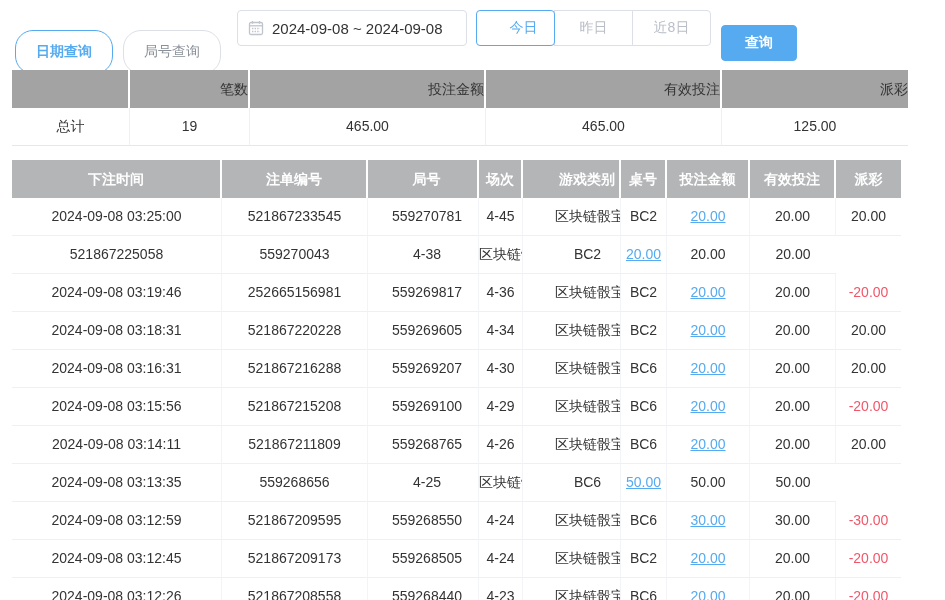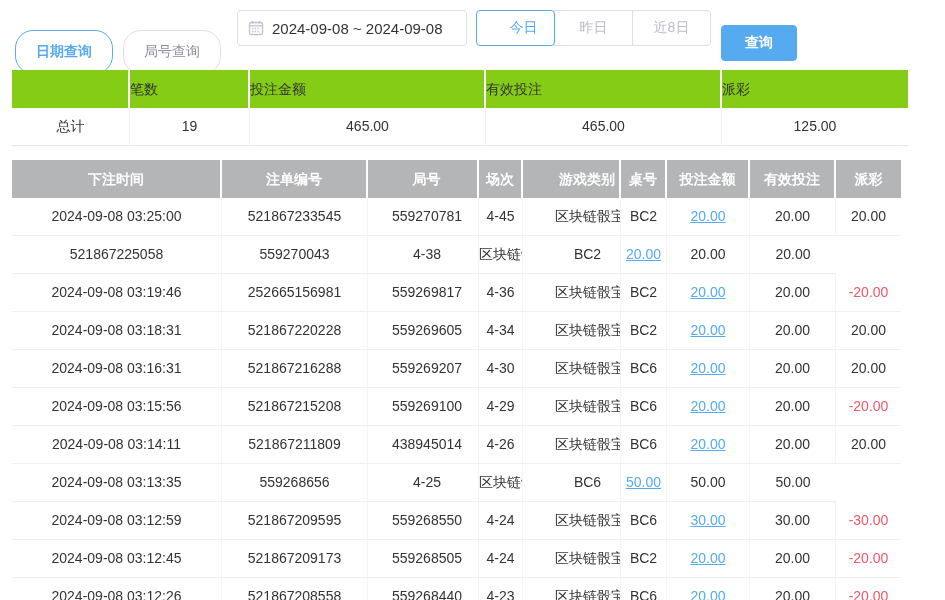--- a/index.html
+++ b/index.html
@@ -26,21 +26,21 @@
   .gbtn:last-child { border-radius:0 4px 4px 0; }
   .gbtn.active { border:1px solid #55aaf0; color:#55aaf0; position:relative; z-index:2;
                  border-radius:4px; }
   .primary { margin-left:10px; height:36px; padding:0 23px; background:#55aaf0;
              border:1px solid #55aaf0; border-radius:4px; color:#fff; font-size:14px;
              font-weight:bold; cursor:pointer; font-family:inherit;margin-top:29px; }
 
   
   .summary { margin:24px 0 0 12px; width:896px; font-size:14px; }
   .srow { display:flex; }
-  .hcell { background:#84cc16; height:38px; line-height:38px; text-align:left;
+  .hcell { background:#a3a3a3; height:38px; line-height:38px; text-align:right;
            color:#333; border-right:2px solid #fff; }
   .hcell:last-child { border-right:none; }
   .dcell { background:#fff; height:38px; line-height:37px; text-align:center;
            border-bottom:1px solid #e4e7ed; border-right:1px solid #eef0f4; }
   .dcell:last-child { border-right:none; }
   .summary .srow > div:nth-child(1){ width:118px; }
   .summary .srow > div:nth-child(2){ width:120px; }
   .summary .srow > div:nth-child(3){ width:236px; }
   .summary .srow > div:nth-child(4){ width:236px; }
   .summary .srow > div:nth-child(5){ width:186px; }
@@ -192,21 +192,21 @@
           <div class="tcell">4-29</div>
           <div class="tcell">区块链骰宝</div>
           <div class="tcell">BC6</div>
           <div class="tcell"><a class="amount-link">20.00</a></div>
           <div class="tcell">20.00</div>
           <div class="tcell neg">-20.00</div>
         </div>
         <div class="trow">
           <div class="tcell">2024-09-08 03:14:11</div>
           <div class="tcell">521867211809</div>
-          <div class="tcell">438945014</div>
+          <div class="tcell">559268765</div>
           <div class="tcell">4-26</div>
           <div class="tcell">区块链骰宝</div>
           <div class="tcell">BC6</div>
           <div class="tcell"><a class="amount-link">20.00</a></div>
           <div class="tcell">20.00</div>
           <div class="tcell">20.00</div>
         </div>
         <div class="trow">
           <div class="tcell">2024-09-08 03:13:35</div>
           <div class="tcell">559268656</div>

